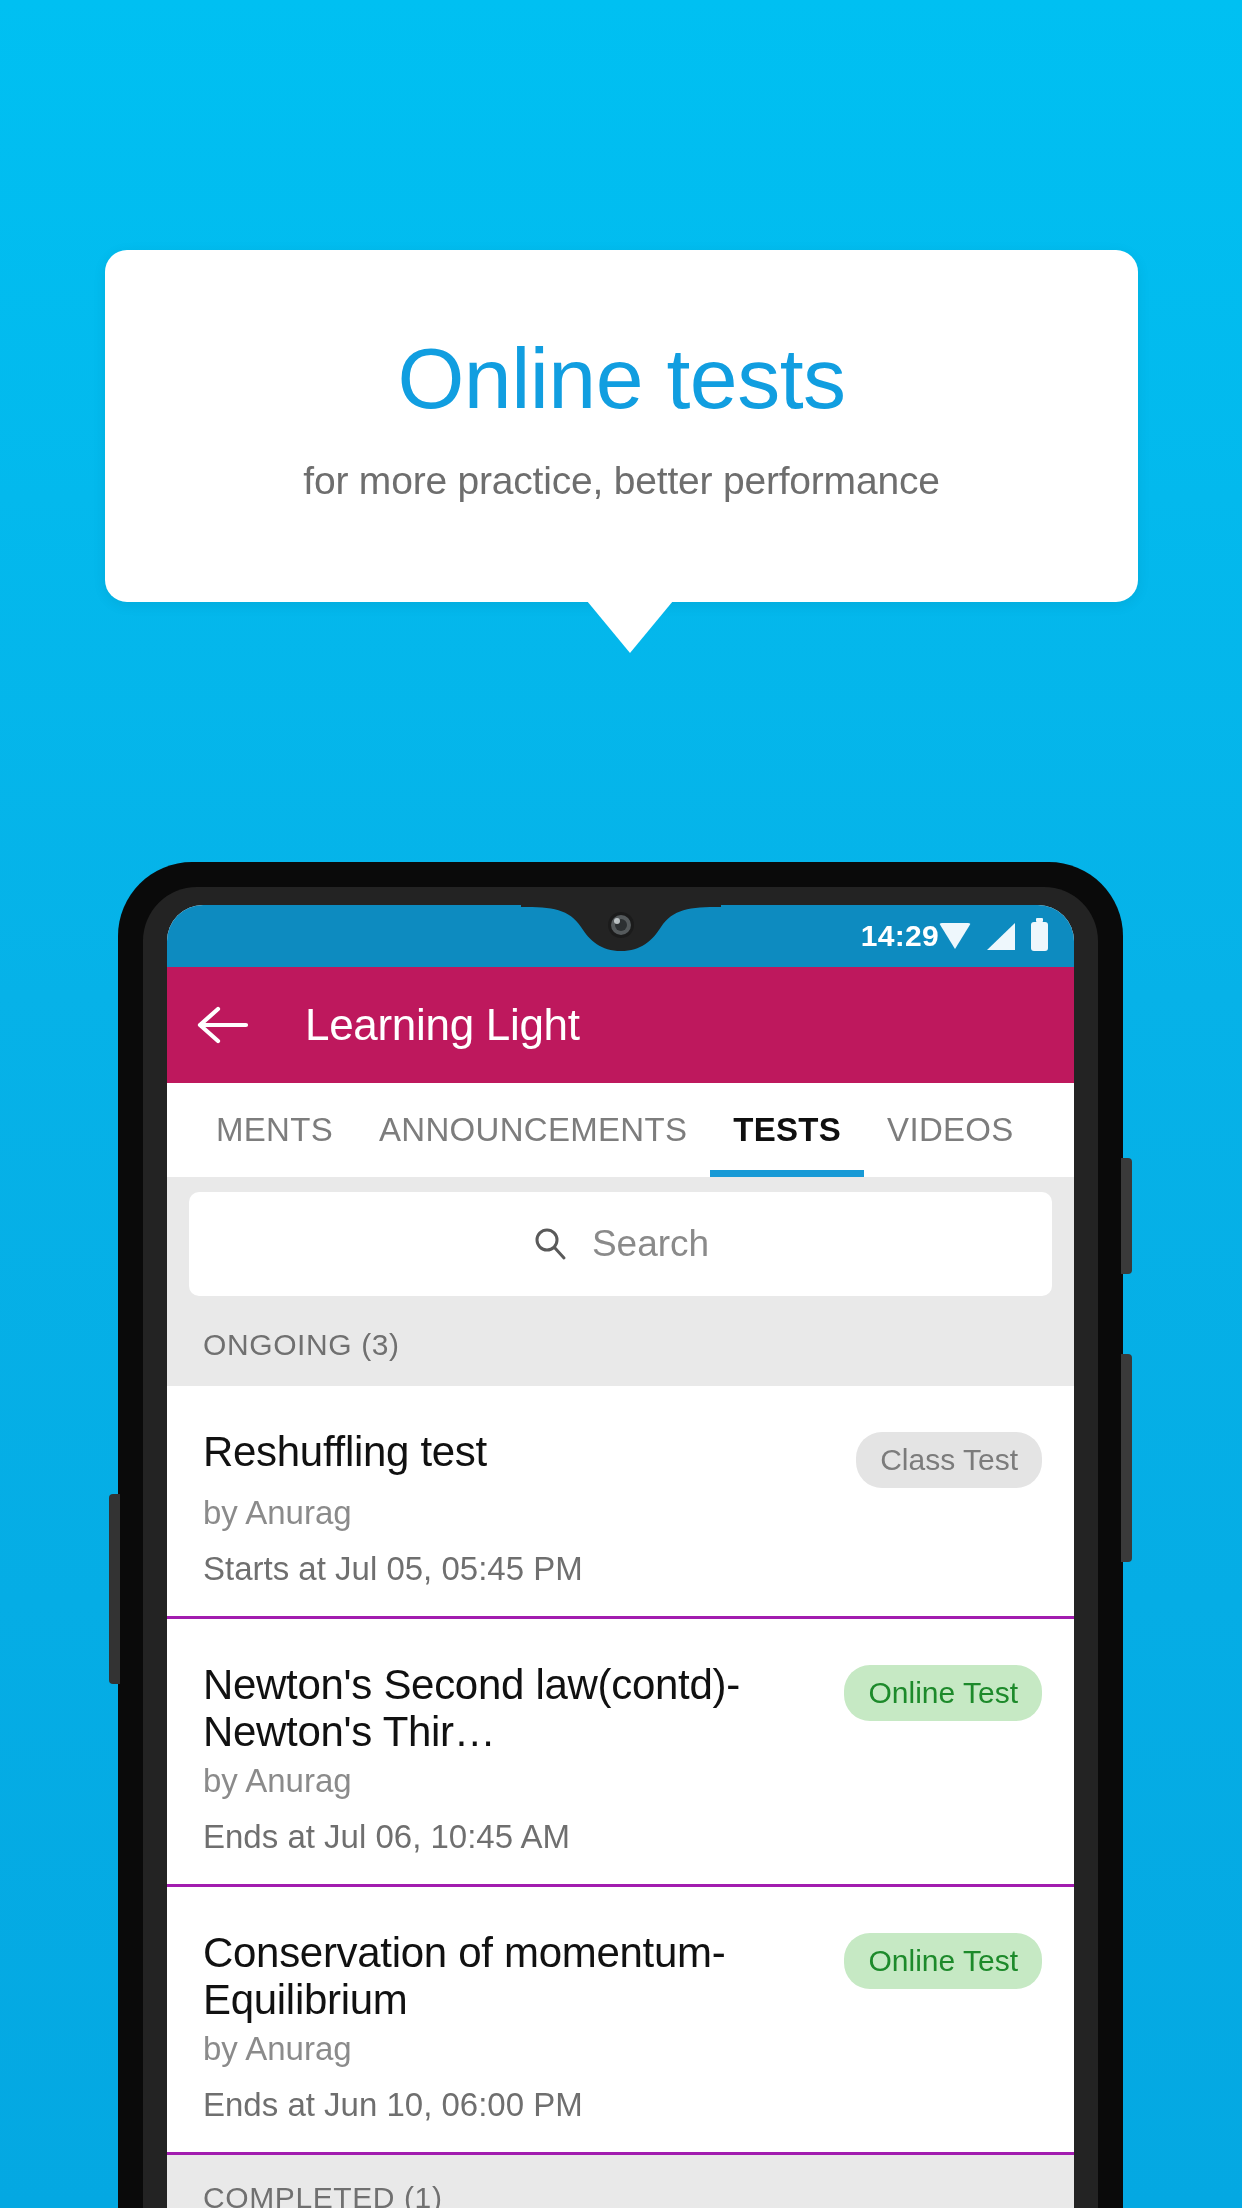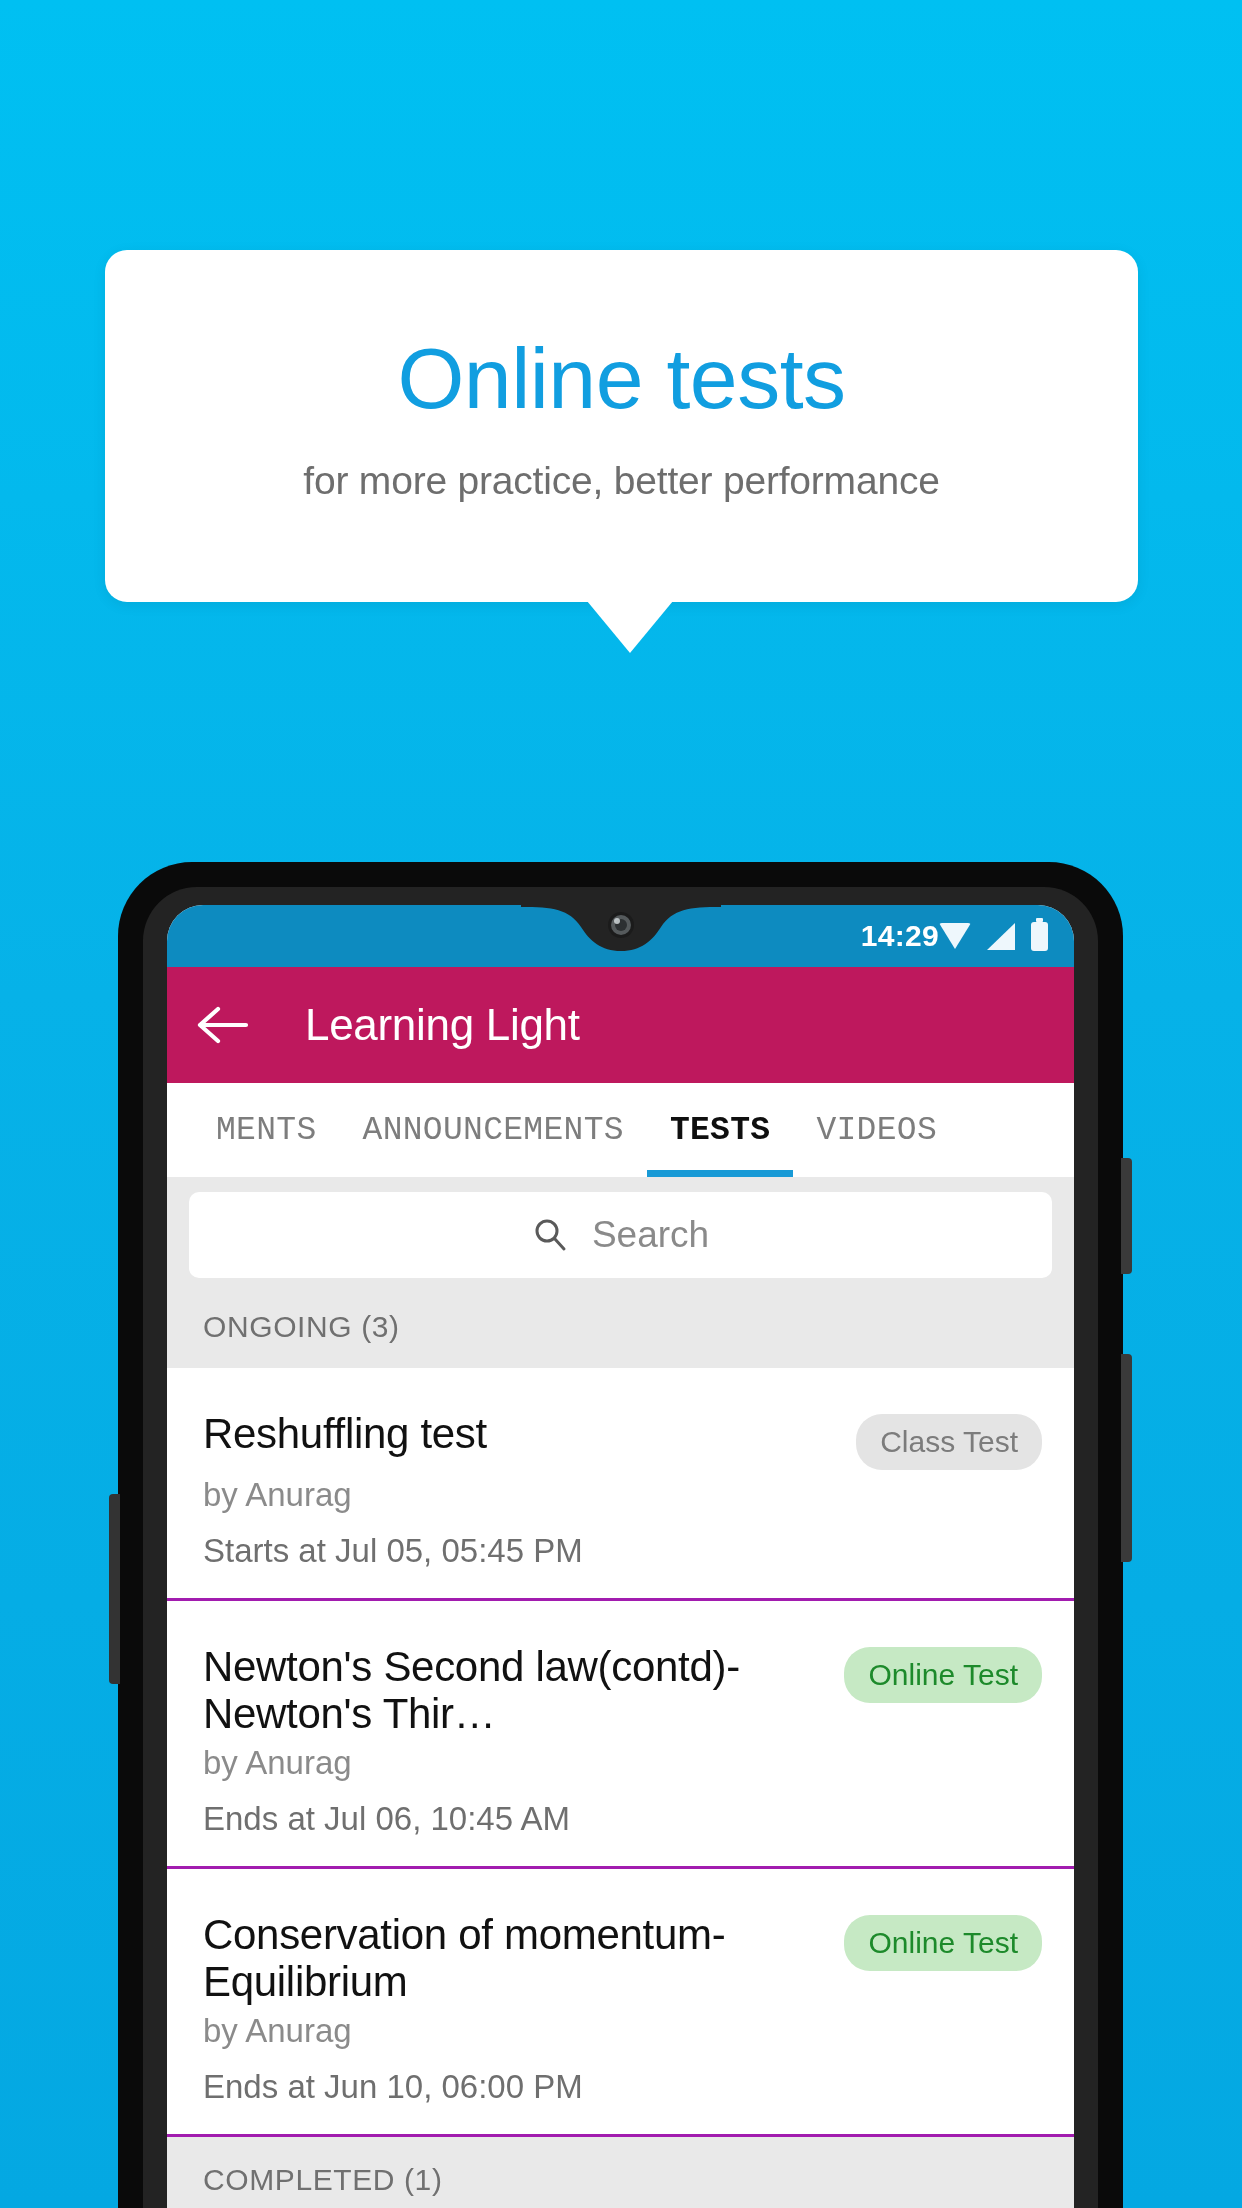--- a/index.html
+++ b/index.html
@@ -229,21 +229,20 @@
 
   .tab {
     display: flex;
     align-items: center;
     padding: 0 23px;
     font-size: 33px;
     color: #7d7d7d;
     letter-spacing: 0.3px;
     white-space: nowrap;
     position: relative;
-    font-family: Liberation Mono, monospace;
   }
 
   .tab.active {
     color: #0f0f0f;
     font-weight: 700;
   }
 
   .tab.active::after {
     content: "";
     position: absolute;
@@ -259,21 +258,21 @@
     background: #e9e9e9;
     flex: 1;
   }
 
   .search-wrap {
     padding: 15px 22px 18px 22px;
     background: #e9e9e9;
   }
 
   .search-bar {
-    height: 86px;
+    height: 104px;
     background: #ffffff;
     border-radius: 10px;
     display: flex;
     align-items: center;
     justify-content: center;
     gap: 24px;
   }
 
   .search-placeholder {
     font-size: 37px;

